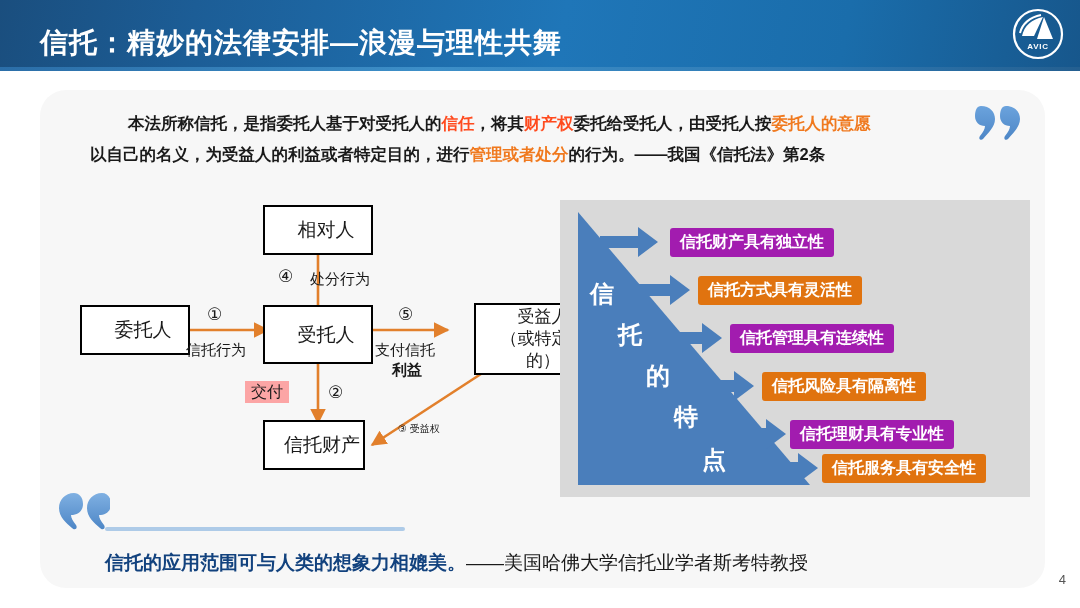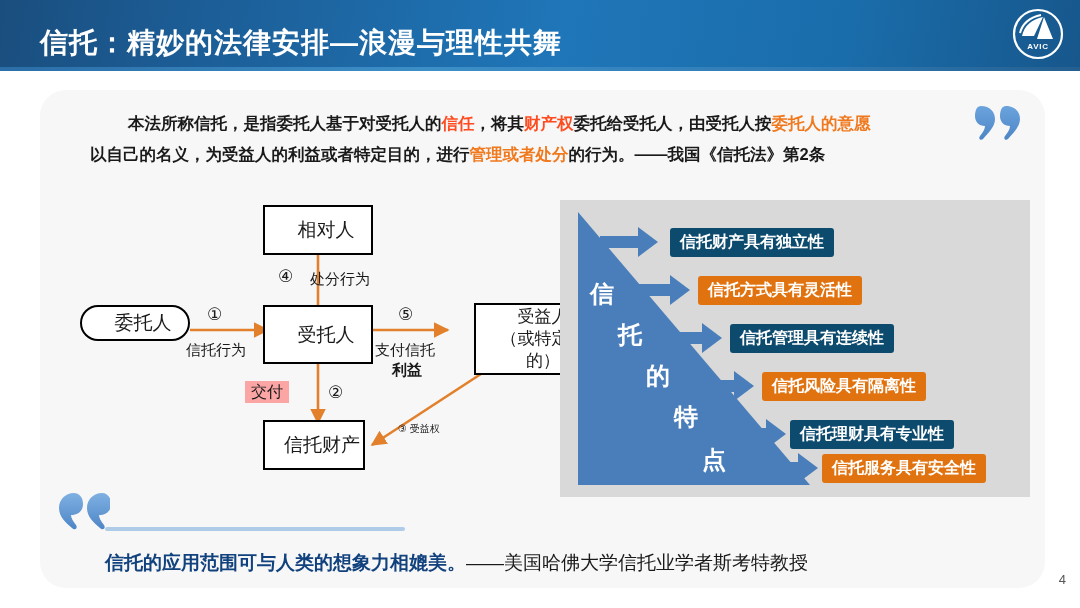--- a/index.html
+++ b/index.html
@@ -111,21 +111,21 @@
   }
   .feat {
     position: absolute;
     color: #ffffff; font-weight: bold;
     font-size: 16px;
     padding: 4px 10px 5px 10px;
     border-radius: 3px;
     white-space: nowrap;
     line-height: 20px;
   }
-  .feat.blue { background: #0c4a6e; }
+  .feat.blue { background: #a21caf; }
   .feat.orange { background: #e0730f; }
 
   
   #footer-rule {
     position: absolute; left: 65px; top: 437px;
     width: 300px; height: 4px;
     background: #aecbe8;
     border-radius: 2px;
   }
   #footer-line {
@@ -194,21 +194,21 @@
 
         <line x1="278" y1="152" x2="278" y2="228" stroke="#e2802c" stroke-width="2.6" marker-end="url(#ah)"></line>
 
         <line x1="330" y1="135" x2="408" y2="135" stroke="#e2802c" stroke-width="2.6" marker-end="url(#ah)"></line>
 
         <line x1="470" y1="160" x2="332" y2="250" stroke="#e2802c" stroke-width="2.6" marker-end="url(#ah)"></line>
       </svg>
 
       <div class="dbox" style="left:223px; top:10px; width:110px; height:50px;">相对人</div>
 
-      <div class="dbox" style="left:40px; top:110px; width:110px; height:36px;border-radius:18px;">委托人</div>
+      <div class="dbox" style="left:40px; top:110px; width:110px; height:50px;">委托人</div>
 
       <div class="dbox" style="left:223px; top:110px; width:110px; height:59px;">受托人</div>
 
       <div class="dbox" style="left:434px; top:108px; width:122px; height:72px; flex-direction:column; font-size:17px;">
         <span>受益人</span>
         <span>（或特定目的）</span>
       </div>
 
       <div class="dbox" style="left:223px; top:225px; width:102px; height:50px;">信托财产</div>
 

